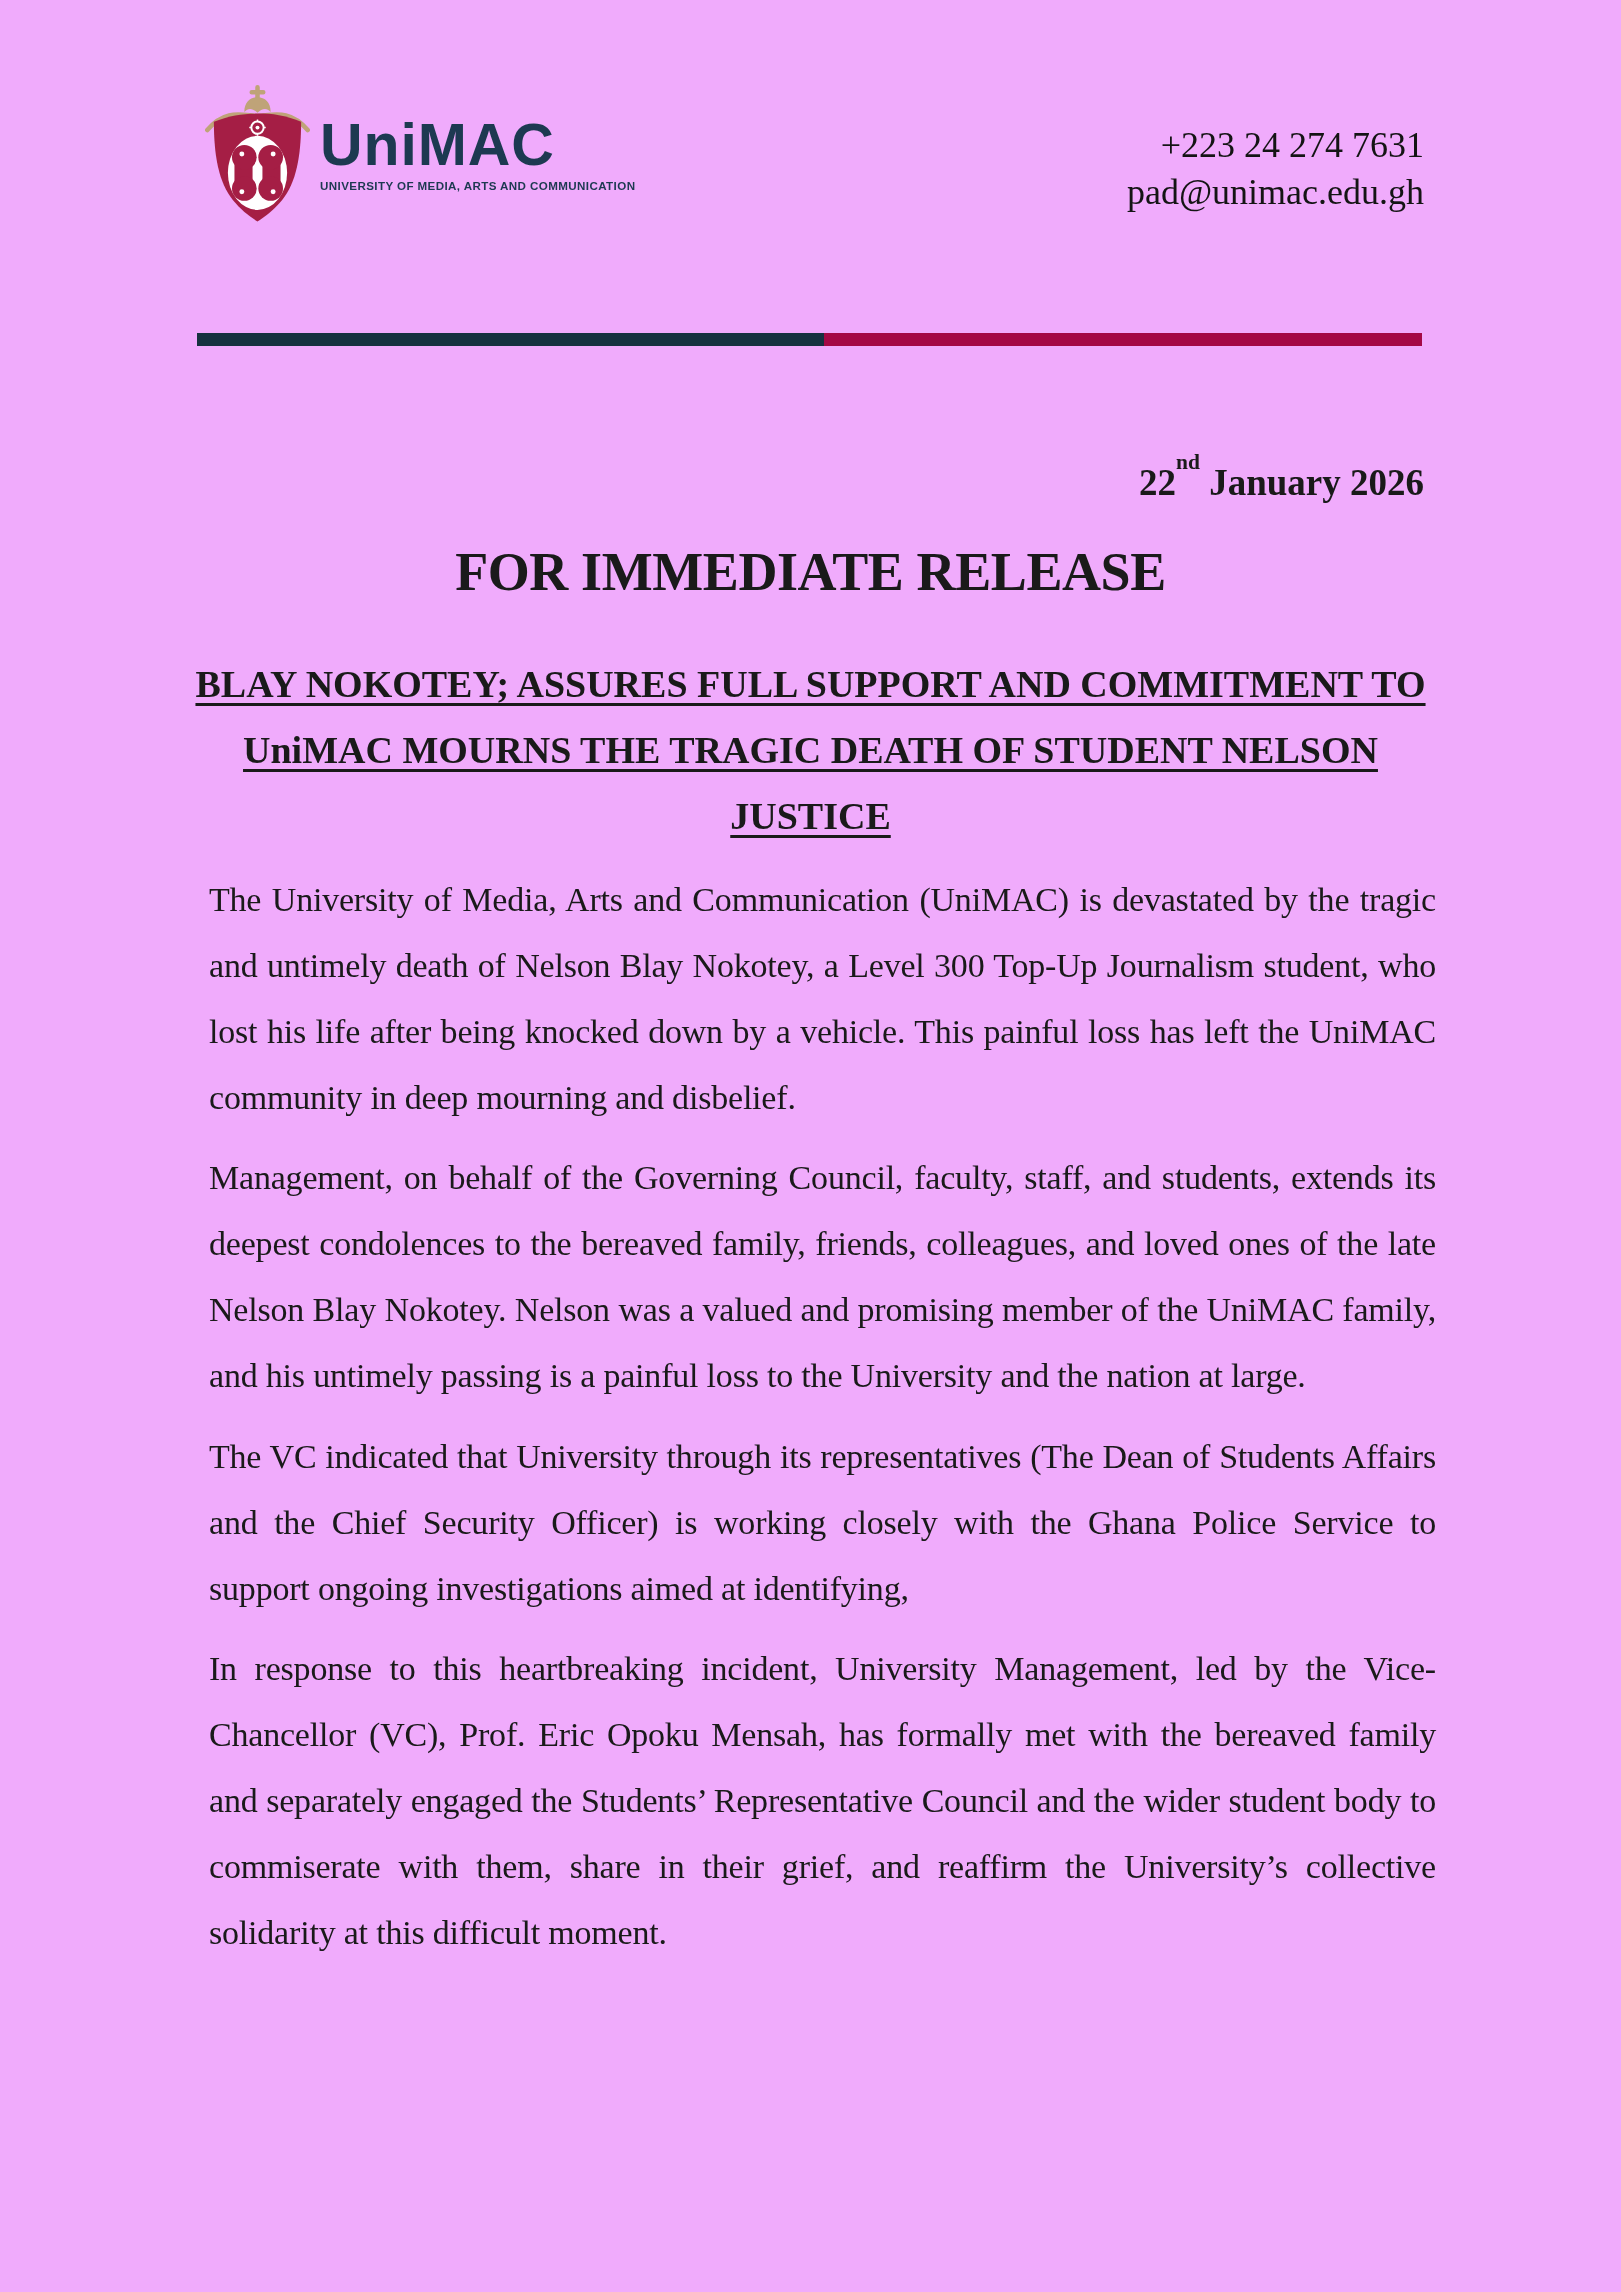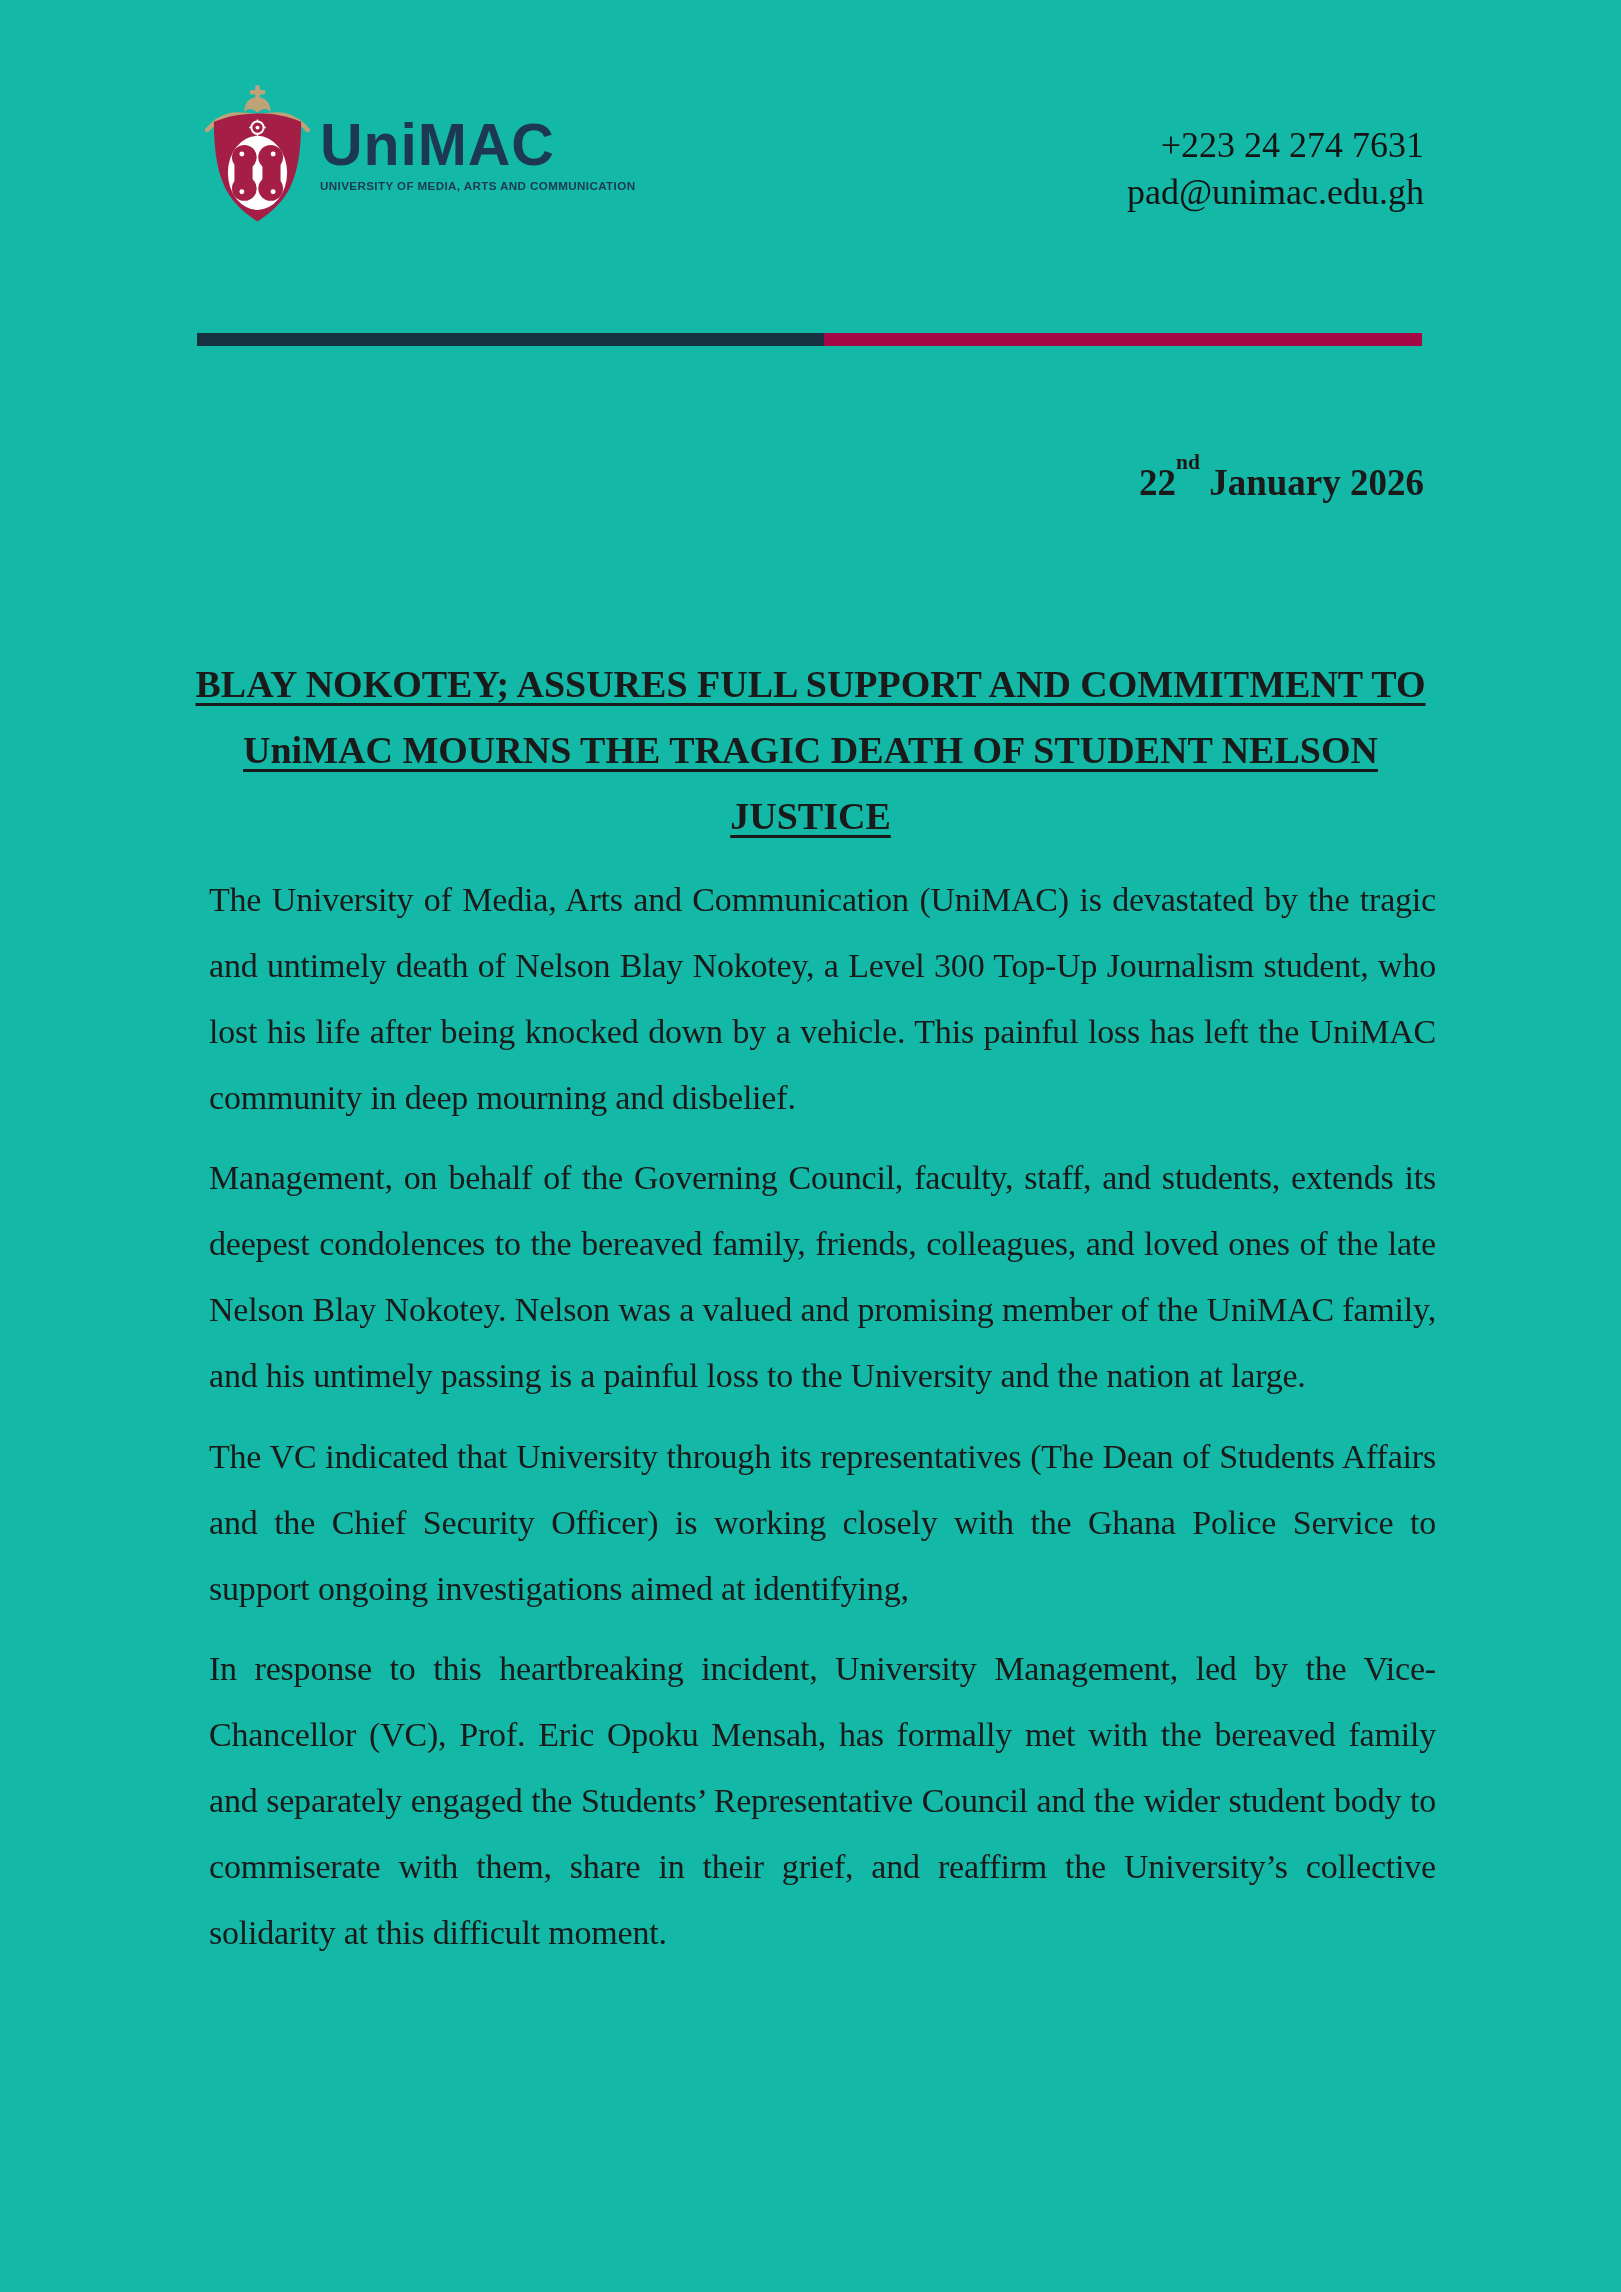--- a/index.html
+++ b/index.html
@@ -7,21 +7,21 @@
     --crown:#BFA378;
     --logo_navy:#1D3951;
     --navy:#16313F;
     --crimson:#A40845;
     --ink:#1A1A1A;
   }
   html,body{margin:0;padding:0;background:#ffffff;}
   .page{
     position:relative;
     width:1621px;height:2293px;
-    background:#14b8a6;
+    background:#f0abfc;
     font-family:"Liberation Serif","DejaVu Serif",serif;
     color:var(--ink);
     overflow:hidden;
   }
   
   .logo{position:absolute;left:204px;top:84px;display:flex;align-items:flex-start;}
   .logo svg{display:block;width:107px;height:144px;}
   .logo-text{margin-left:9px;margin-top:32px;}
   .wordmark{
     font-family:"Liberation Sans","DejaVu Sans",sans-serif;
@@ -113,20 +113,21 @@
     <div>pad@unimac.edu.gh</div>
   </div>
 
   <div class="bar">
     <div class="bar-navy"></div>
     <div class="bar-crimson"></div>
   </div>
 
   <div class="date"><span>22</span><sup class="ord">nd</sup><span> January 2026</span></div>
 
+  <h1 class="release-heading">FOR IMMEDIATE RELEASE</h1>
 
   <div class="press-title">
     <div class="title-line"><span>BLAY NOKOTEY; ASSURES FULL SUPPORT AND COMMITMENT TO</span></div>
     <div class="title-line"><span>UniMAC MOURNS THE TRAGIC DEATH OF STUDENT NELSON</span></div>
     <div class="title-line"><span>JUSTICE</span></div>
   </div>
 
   <main class="body">
     <p>The University of Media, Arts and Communication (UniMAC) is devastated by the tragic and untimely death of Nelson Blay Nokotey, a Level 300 Top-Up Journalism student, who lost his life after being knocked down by a vehicle. This painful loss has left the UniMAC community in deep mourning and disbelief.</p>
     <p>Management, on behalf of the Governing Council, faculty, staff, and students, extends its deepest condolences to the bereaved family, friends, colleagues, and loved ones of the late Nelson Blay Nokotey. Nelson was a valued and promising member of the UniMAC family, and his untimely passing is a painful loss to the University and the nation at large.</p>

